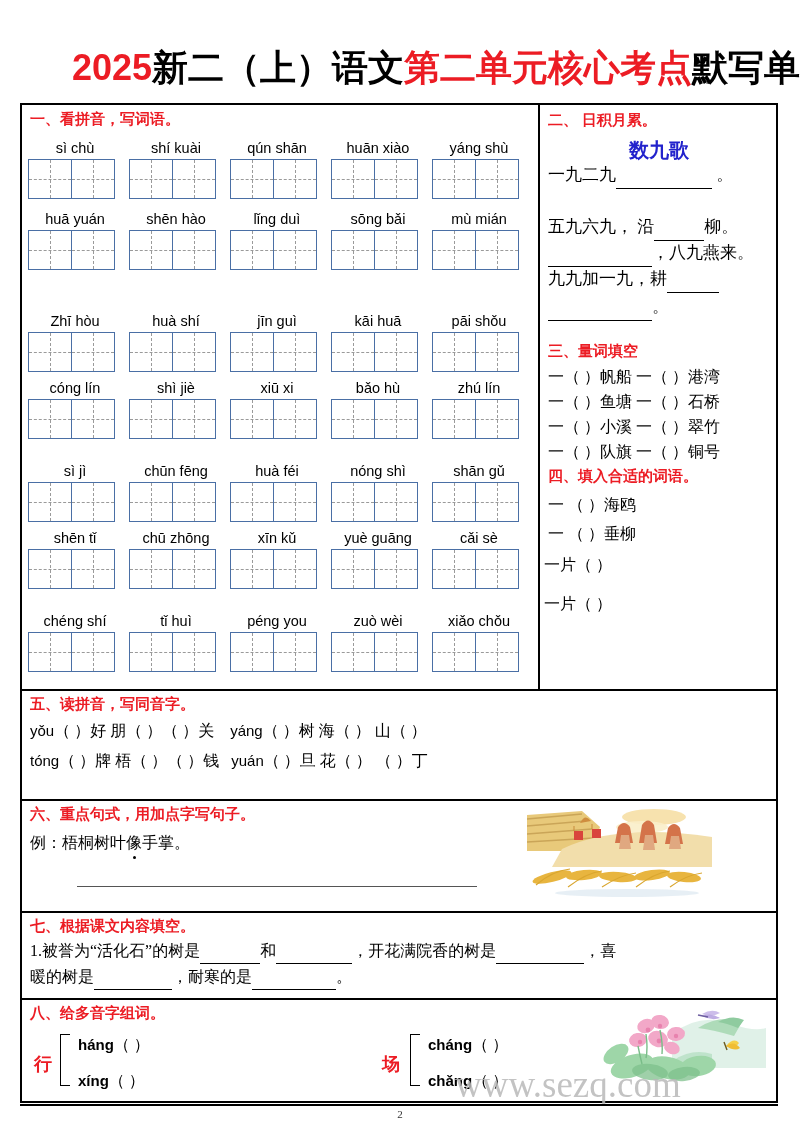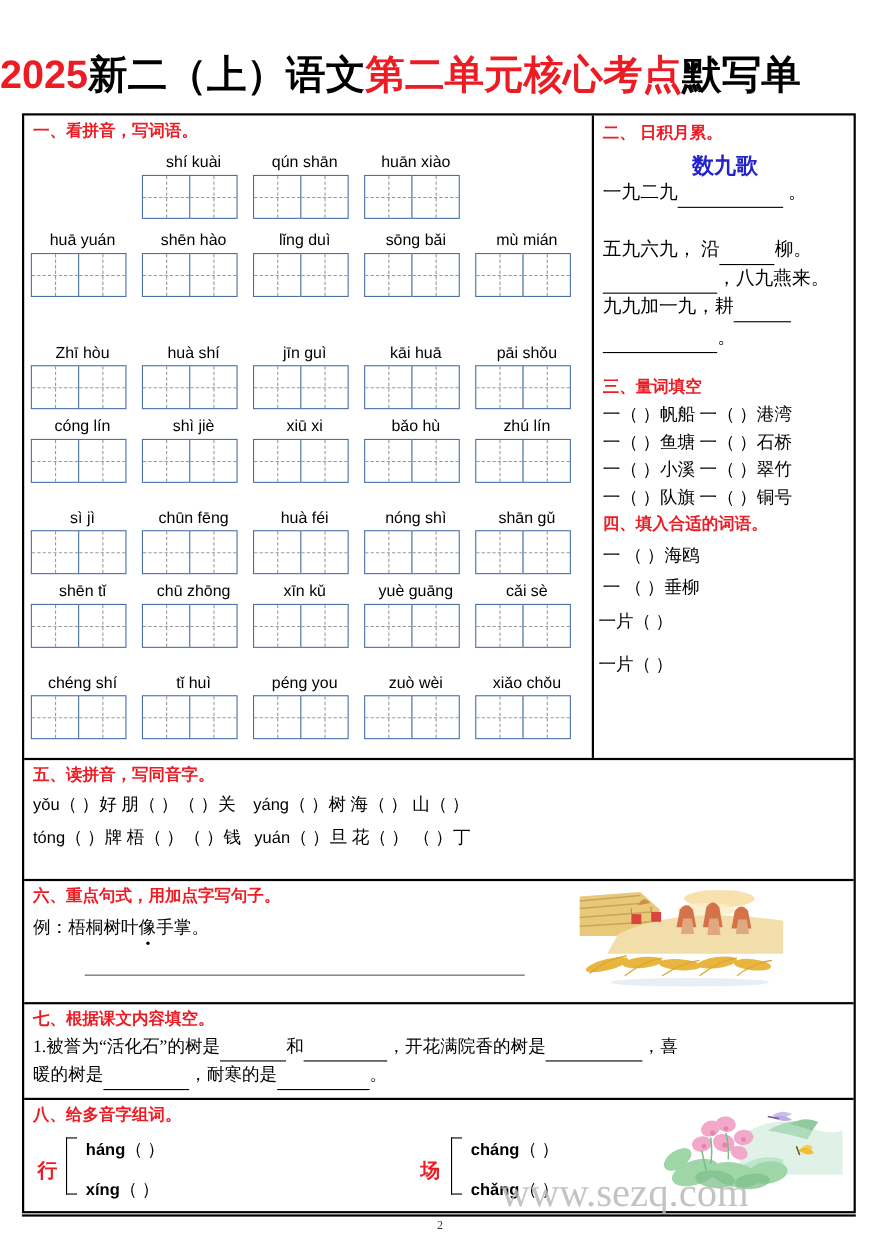--- a/index.html
+++ b/index.html
@@ -5,21 +5,21 @@
   html,body{margin:0;padding:0;}
   body{
     width:800px;height:1131px;background:#ffffff;
     font-family:"Liberation Serif","DejaVu Serif",serif;
     position:relative;overflow:hidden;
   }
   .page{position:absolute;inset:0;}
 
   
   .title{
-    position:absolute;left:0;top:44px;width:800px;text-align:left;
+    position:absolute;left:0;top:44px;width:800px;text-align:right;
     font-family:"Liberation Sans","DejaVu Sans",sans-serif;
     font-weight:bold;font-size:36px;letter-spacing:0px;white-space:nowrap;
   }
   .t-red{color:#ec1c24;}
   .t-blk{color:#000000;}
 
   
   .frame{
     position:absolute;left:20px;top:103px;width:758px;height:1000px;
     border:2px solid #000;box-sizing:border-box;
@@ -146,36 +146,50 @@
     <div class="hr-sec" style="top:694px;"></div>
     <div class="hr-sec" style="top:806px;"></div>
     <div class="hr-sec" style="top:893px;"></div>
 
     <div class="vdiv" style="left:516px;height:584px;"></div>
 
     <div class="sec1">
       <div class="hd">一、看拼音，写词语。</div>
 
       <div class="pyrow" style="top:32px;">
+        <div class="pygroup" style="left:6px;">
+          <div class="pytext">sì chù</div>
+          <div class="tzg">
+            <div class="cell"></div>
+            <div class="cell"></div>
+          </div>
+        </div>
         <div class="pygroup" style="left:107px;">
           <div class="pytext">shí kuài</div>
           <div class="tzg">
             <div class="cell"></div>
             <div class="cell"></div>
           </div>
         </div>
         <div class="pygroup" style="left:208px;">
           <div class="pytext">qún shān</div>
           <div class="tzg">
             <div class="cell"></div>
             <div class="cell"></div>
           </div>
         </div>
         <div class="pygroup" style="left:309px;">
           <div class="pytext">huān xiào</div>
+          <div class="tzg">
+            <div class="cell"></div>
+            <div class="cell"></div>
+          </div>
+        </div>
+        <div class="pygroup" style="left:410px;">
+          <div class="pytext">yáng shù</div>
           <div class="tzg">
             <div class="cell"></div>
             <div class="cell"></div>
           </div>
         </div>
       </div>
 
       <div class="pyrow" style="top:103px;">
         <div class="pygroup" style="left:6px;">
           <div class="pytext">huā yuán</div>

